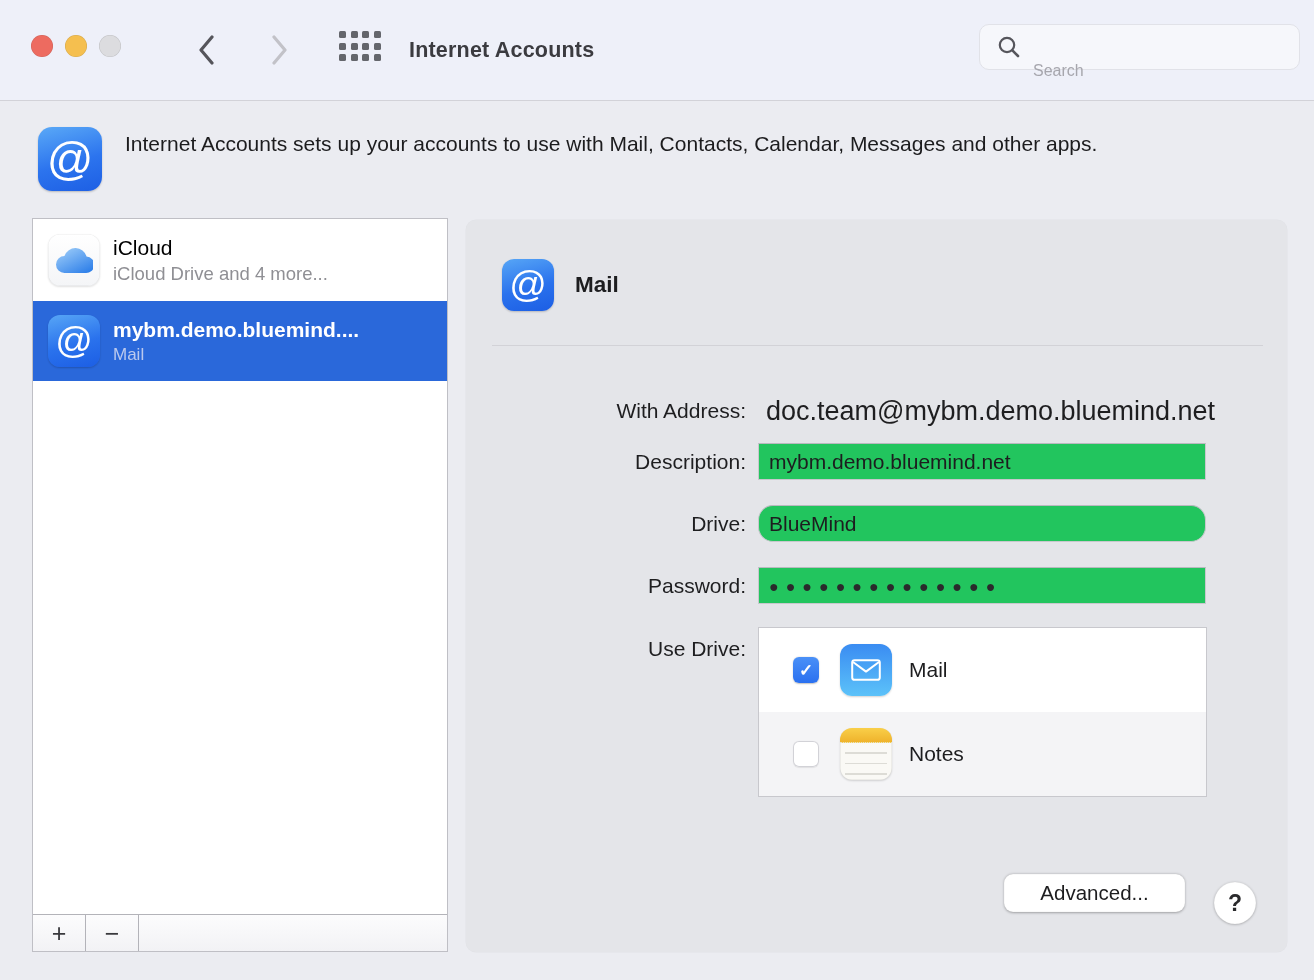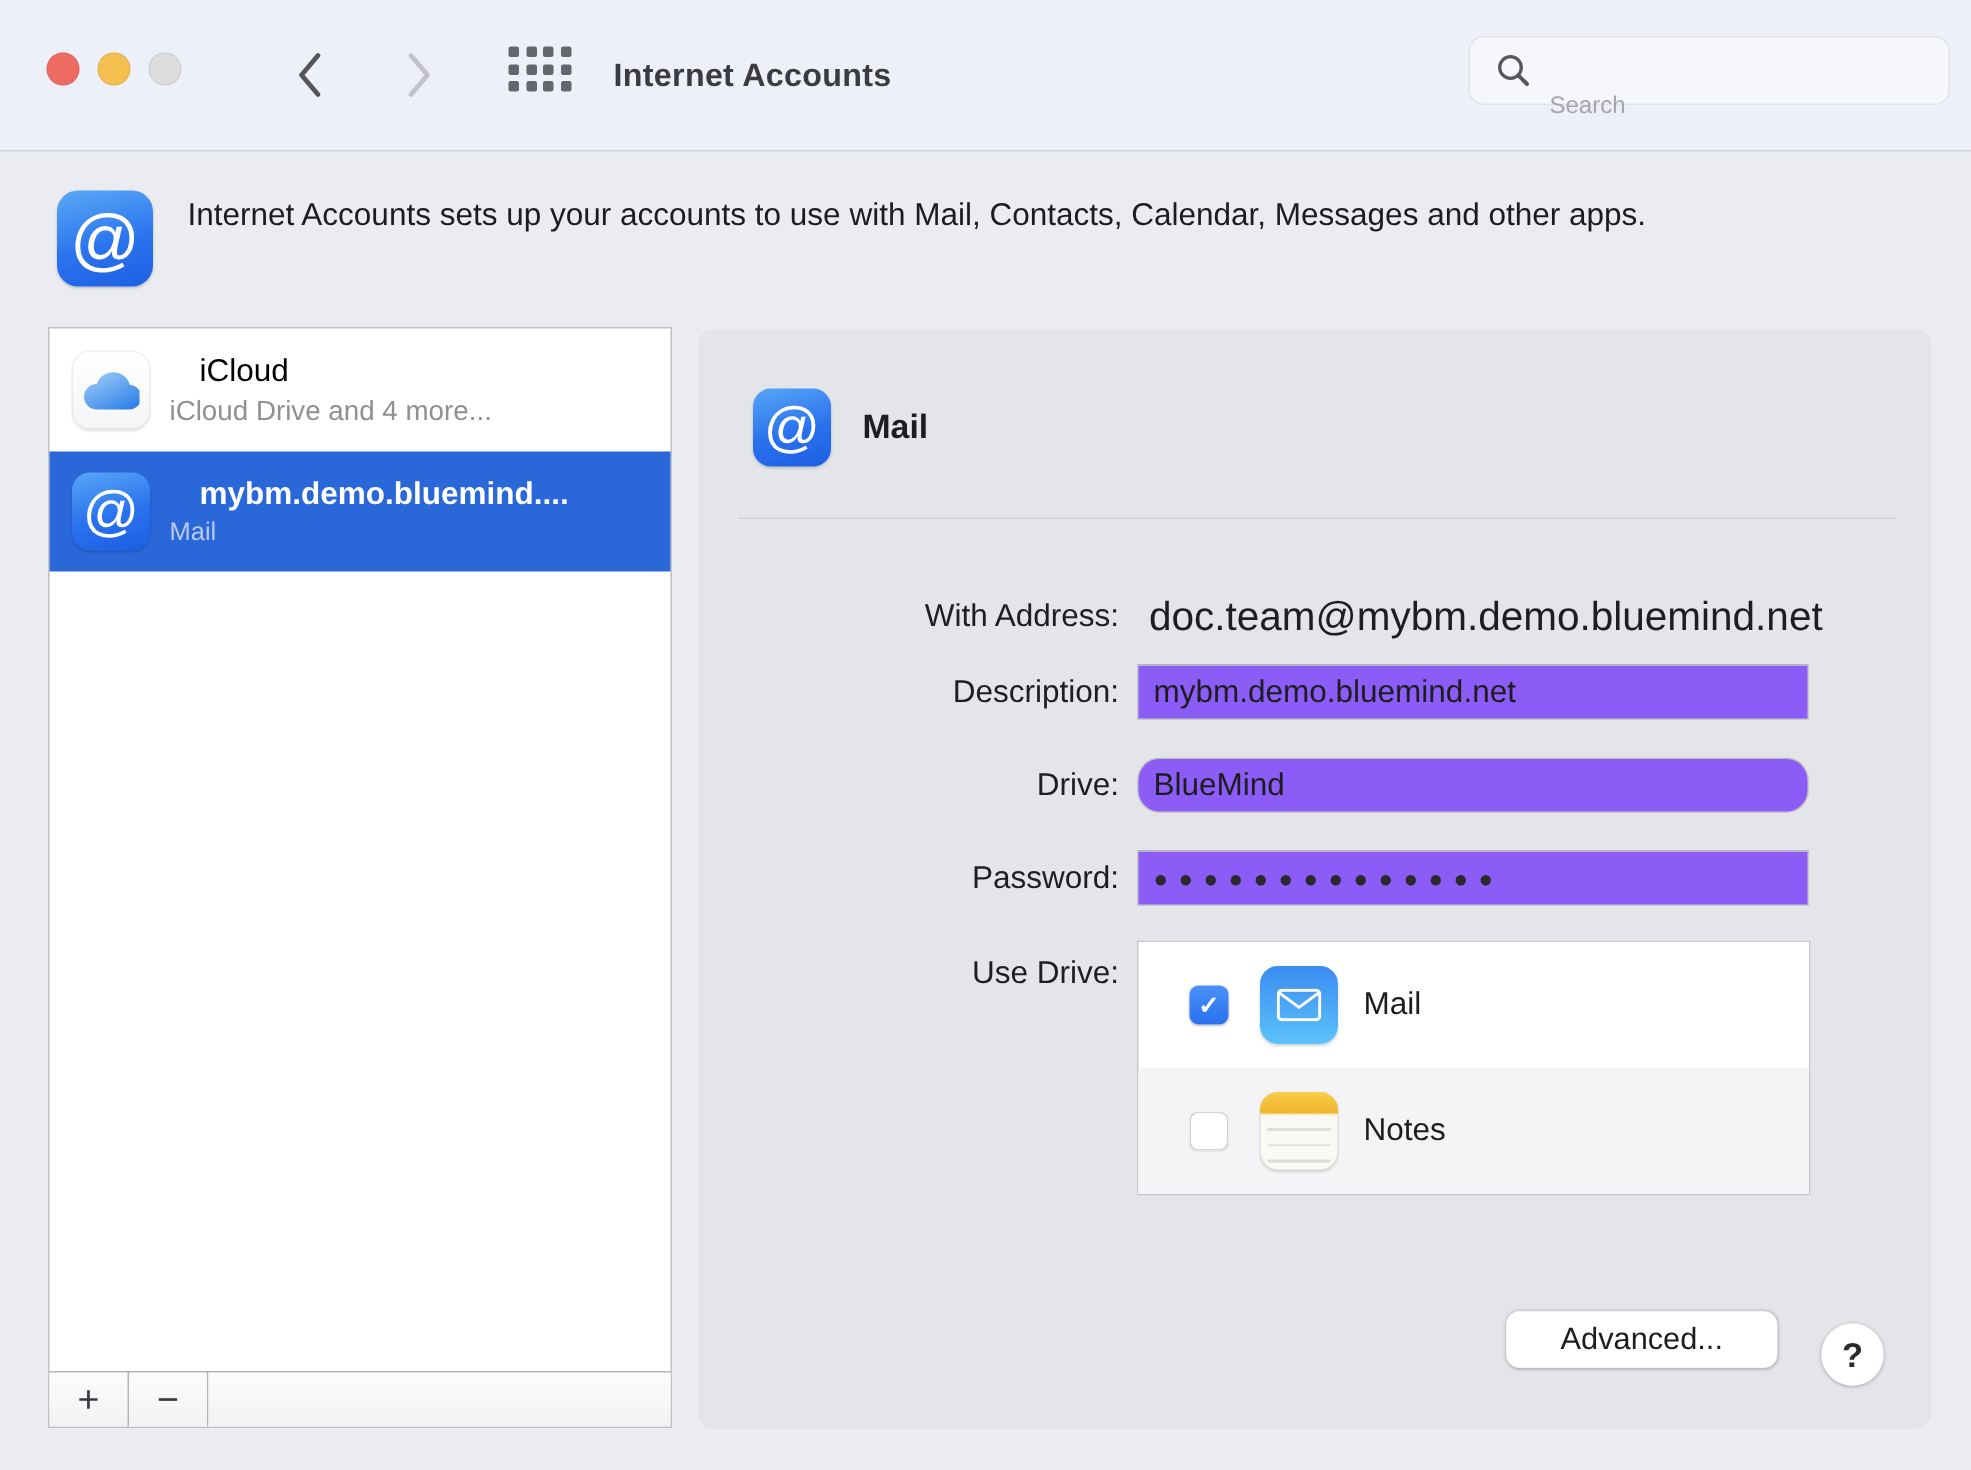--- a/index.html
+++ b/index.html
@@ -26,21 +26,21 @@
   
   .intro-icon { position:absolute; left:38px; top:127px; width:64px; height:64px; border-radius:14px;
     background:linear-gradient(165deg,#5aa9f7 0%,#2c74ee 55%,#1d5fe4 100%);
     color:#fff; display:flex; align-items:center; justify-content:center; font-size:46px; box-shadow:0 1px 2px rgba(0,0,0,0.22); }
   .intro-text { position:absolute; left:125px; top:128px; width:1045px; font-size:21px; line-height:31px; color:#1c1c1e; }
 
   
   .sidebar { position:absolute; left:32px; top:218px; width:416px; height:734px; background:#fff; border:1px solid #bfbfc5; }
   .account-row { height:82px; display:flex; align-items:center; padding-left:15px; gap:13px; cursor:default; }
   .account-row .labels { display:flex; flex-direction:column; gap:3px; min-width:0; }
-  .account-row .t { font-size:21px; color:#000; white-space:nowrap;margin-left:20px; }
+  .account-row .t { font-size:21px; color:#000; white-space:nowrap; }
   .account-row .s { font-size:18.5px; color:#8f8f94; white-space:nowrap; }
   .account-row.selected { height:80px; background:#2a68da; }
   .account-row.selected .t { color:#fff; font-weight:700; }
   .account-row.selected .s { color:#bac9ee; font-size:17px; }
   .icloud-icon { width:52px; height:52px; border-radius:12px; flex:0 0 auto;
     background:linear-gradient(#ffffff,#f4f5f7); box-shadow:inset 0 0 0 0.5px rgba(0,0,0,0.08),0 1px 2px rgba(0,0,0,0.12);
     display:flex; align-items:center; justify-content:center; }
   .at-badge { width:52px; height:52px; border-radius:12px; flex:0 0 auto;
     background:linear-gradient(165deg,#57a6f6 0%,#2a72ed 55%,#1c5ee4 100%);
     color:#fff; display:flex; align-items:center; justify-content:center; font-size:37px; box-shadow:0 1px 2px rgba(0,0,0,0.2); }
@@ -51,21 +51,21 @@
 
   
   .detail { position:absolute; left:466px; top:220px; width:821px; height:732px; background:#e4e5e9; border-radius:10px; box-shadow:0 0 0 0.5px rgba(0,0,0,0.04); }
   .detail-h2 { position:absolute; left:109px; top:39px; height:52px; display:flex; align-items:center; font-size:22.5px; font-weight:700; color:#1d1d1f; }
   .detail .at-badge.hdr { position:absolute; left:36px; top:39px; }
   .divider { position:absolute; left:26px; right:24px; top:125px; height:1px; background:#d2d2d7; }
 
   .flabel { position:absolute; left:0; width:280px; text-align:right; font-size:21px; color:#1e1e20; }
   .fvalue { position:absolute; left:300px; font-size:27px; color:#1e1e20; white-space:nowrap; }
   .tinput { position:absolute; left:292px; width:448px; height:37px; border:1px solid #c8c8cd; border-top-color:#b9b9bf;
-    background:#8b5cf6; font-family:inherit; font-size:21px; color:#1d1d1f; padding:0 10px; outline:none; }
+    background:#22c55e; font-family:inherit; font-size:21px; color:#1d1d1f; padding:0 10px; outline:none; }
   .tinput.pw { font-size:16px; letter-spacing:7px; color:#2a2a2c; padding-top:2px; }
 
   .usewith-box { position:absolute; left:292px; top:407px; width:449px; height:170px; background:#fff; border:1px solid #c8c8cd; }
   .uw-row { height:84px; display:flex; align-items:center; padding-left:34px; }
   .uw-row.alt { background:#f4f4f6; }
   .uw-label { font-size:21px; color:#1d1d1f; margin-left:17px; }
   .checkbox { width:26px; height:26px; border-radius:6px; background:#fff; box-shadow:inset 0 0 0 1px #d2d2d7, 0 0.5px 1px rgba(0,0,0,0.08);
     display:flex; align-items:center; justify-content:center; margin-right:21px; color:transparent; font-size:17px; font-weight:700; }
   .checkbox.checked { background:linear-gradient(#4a90f7,#2a70f0); box-shadow:0 0.5px 1.5px rgba(0,0,0,0.25); color:#fff; }
   .mail-icon { width:52px; height:52px; border-radius:12px; background:linear-gradient(180deg,#3a8cf2 0%,#5cc2f9 100%);

